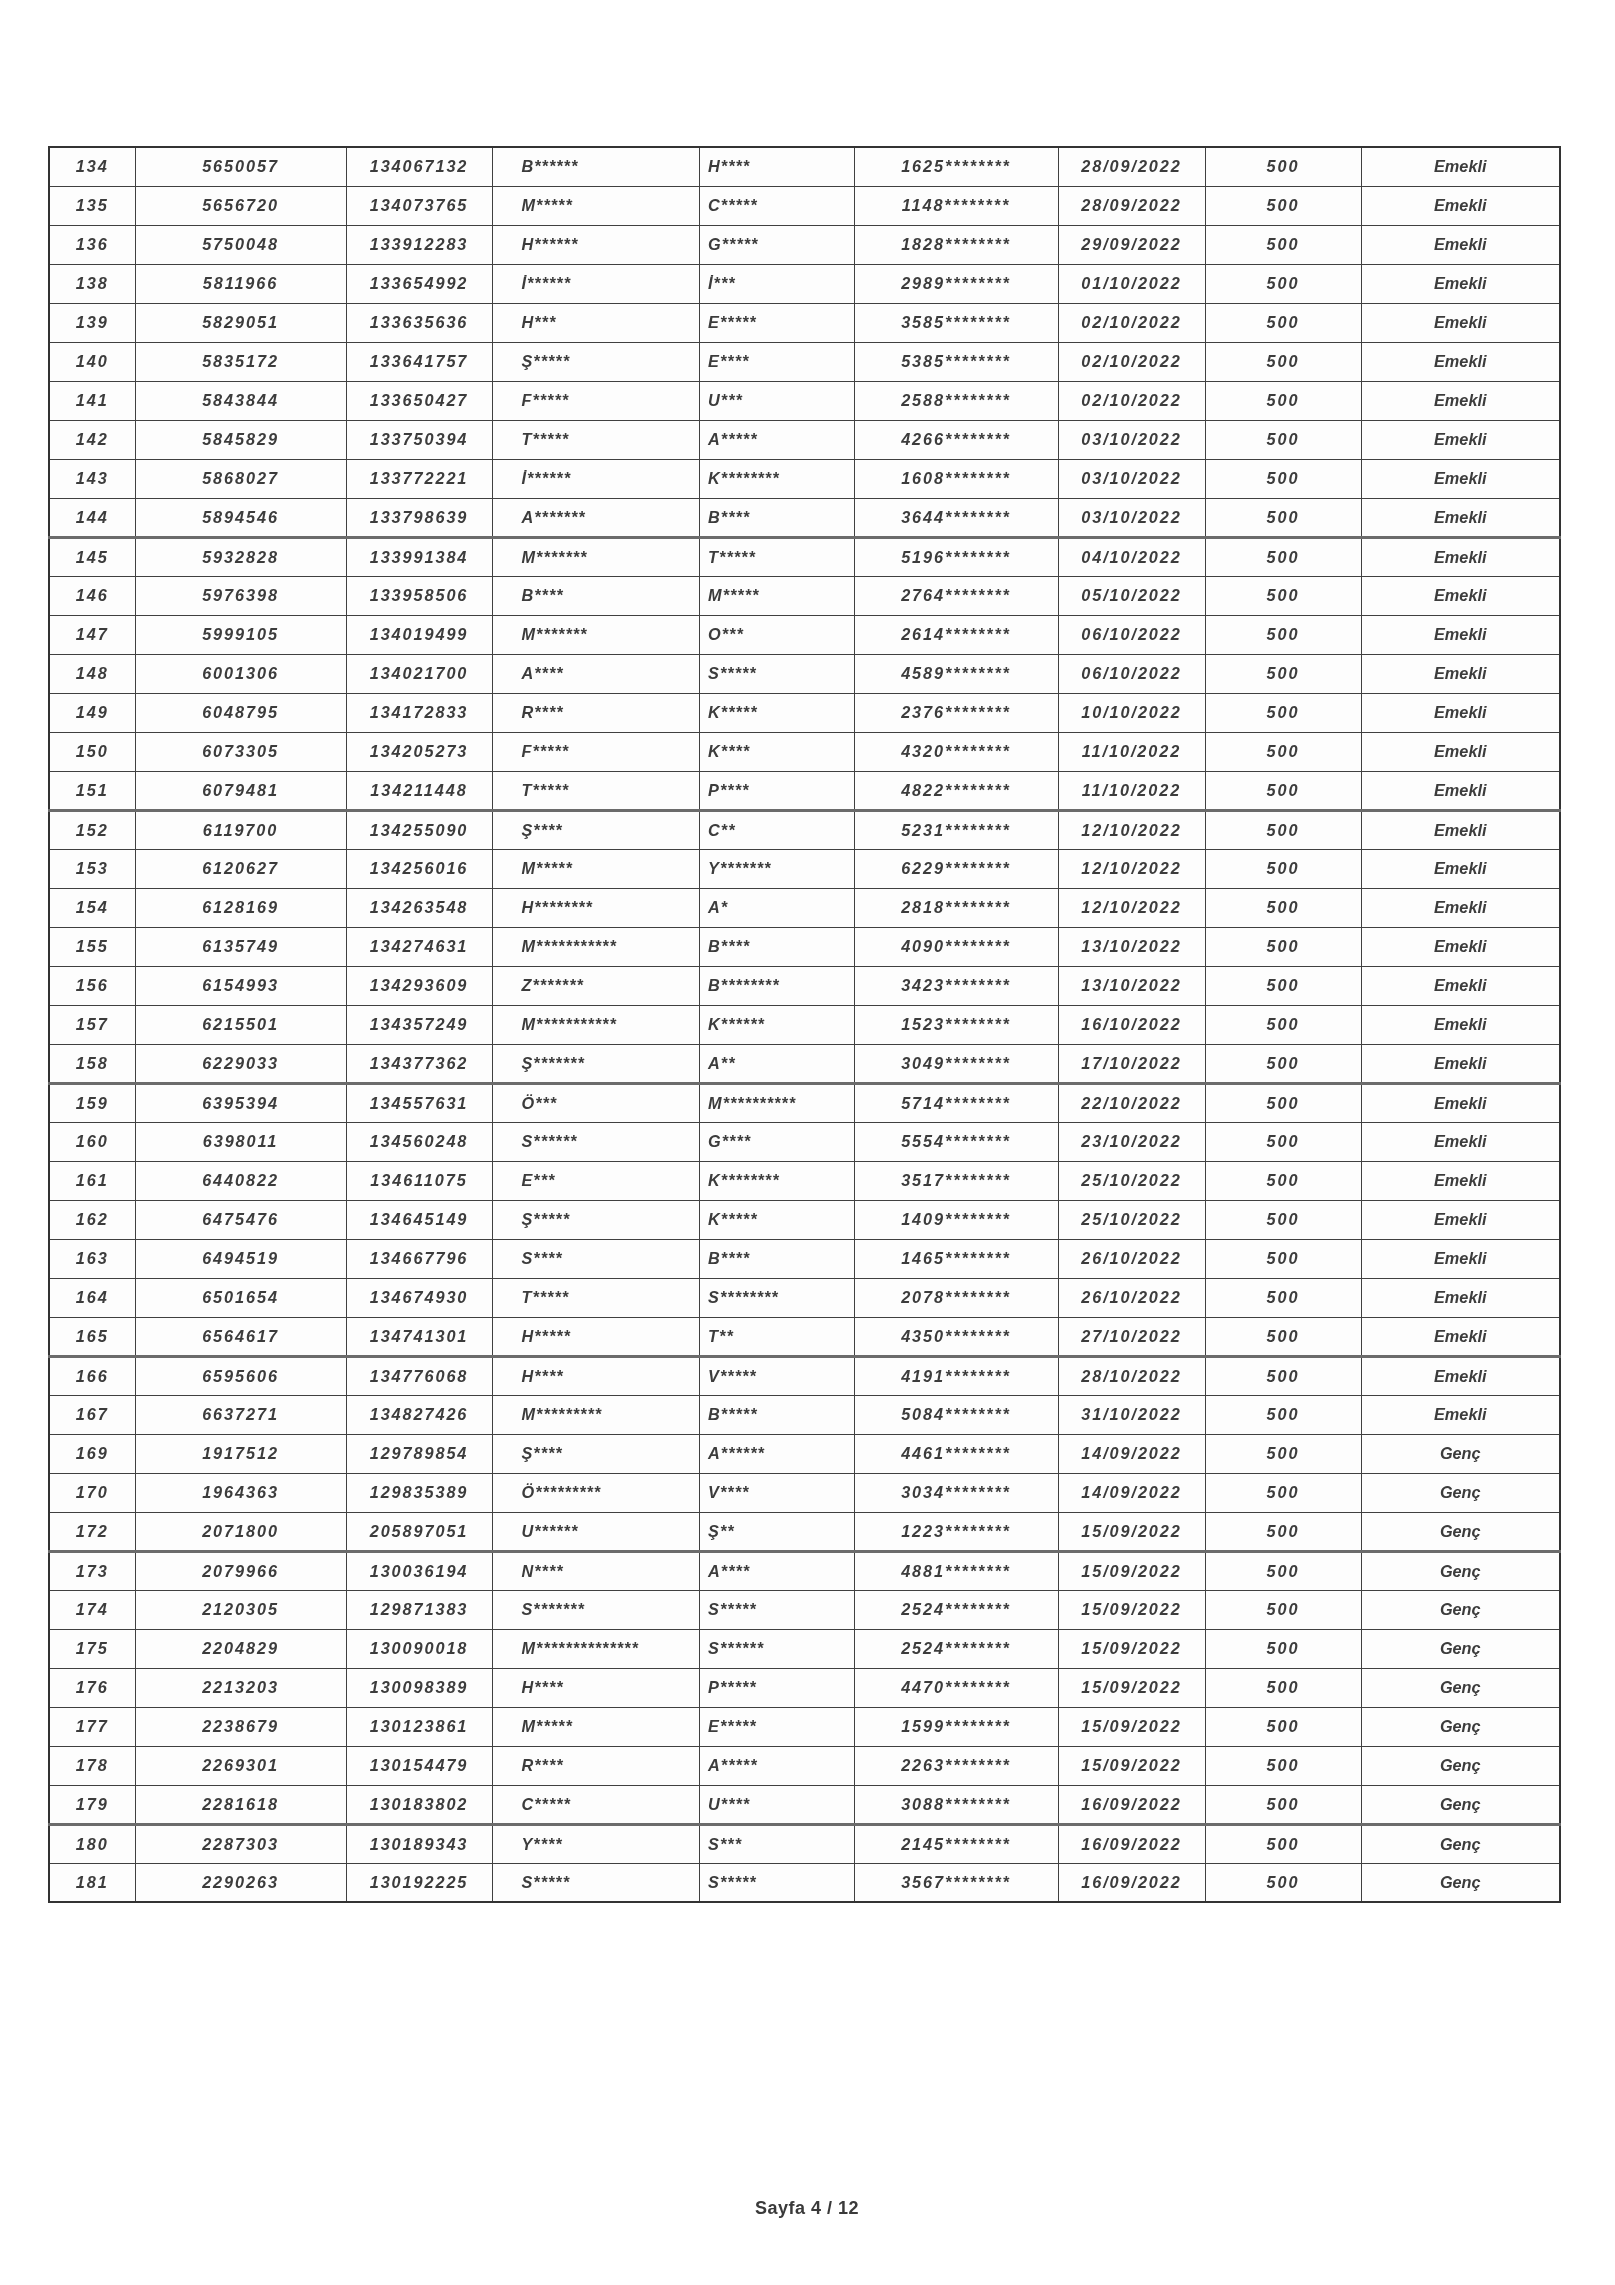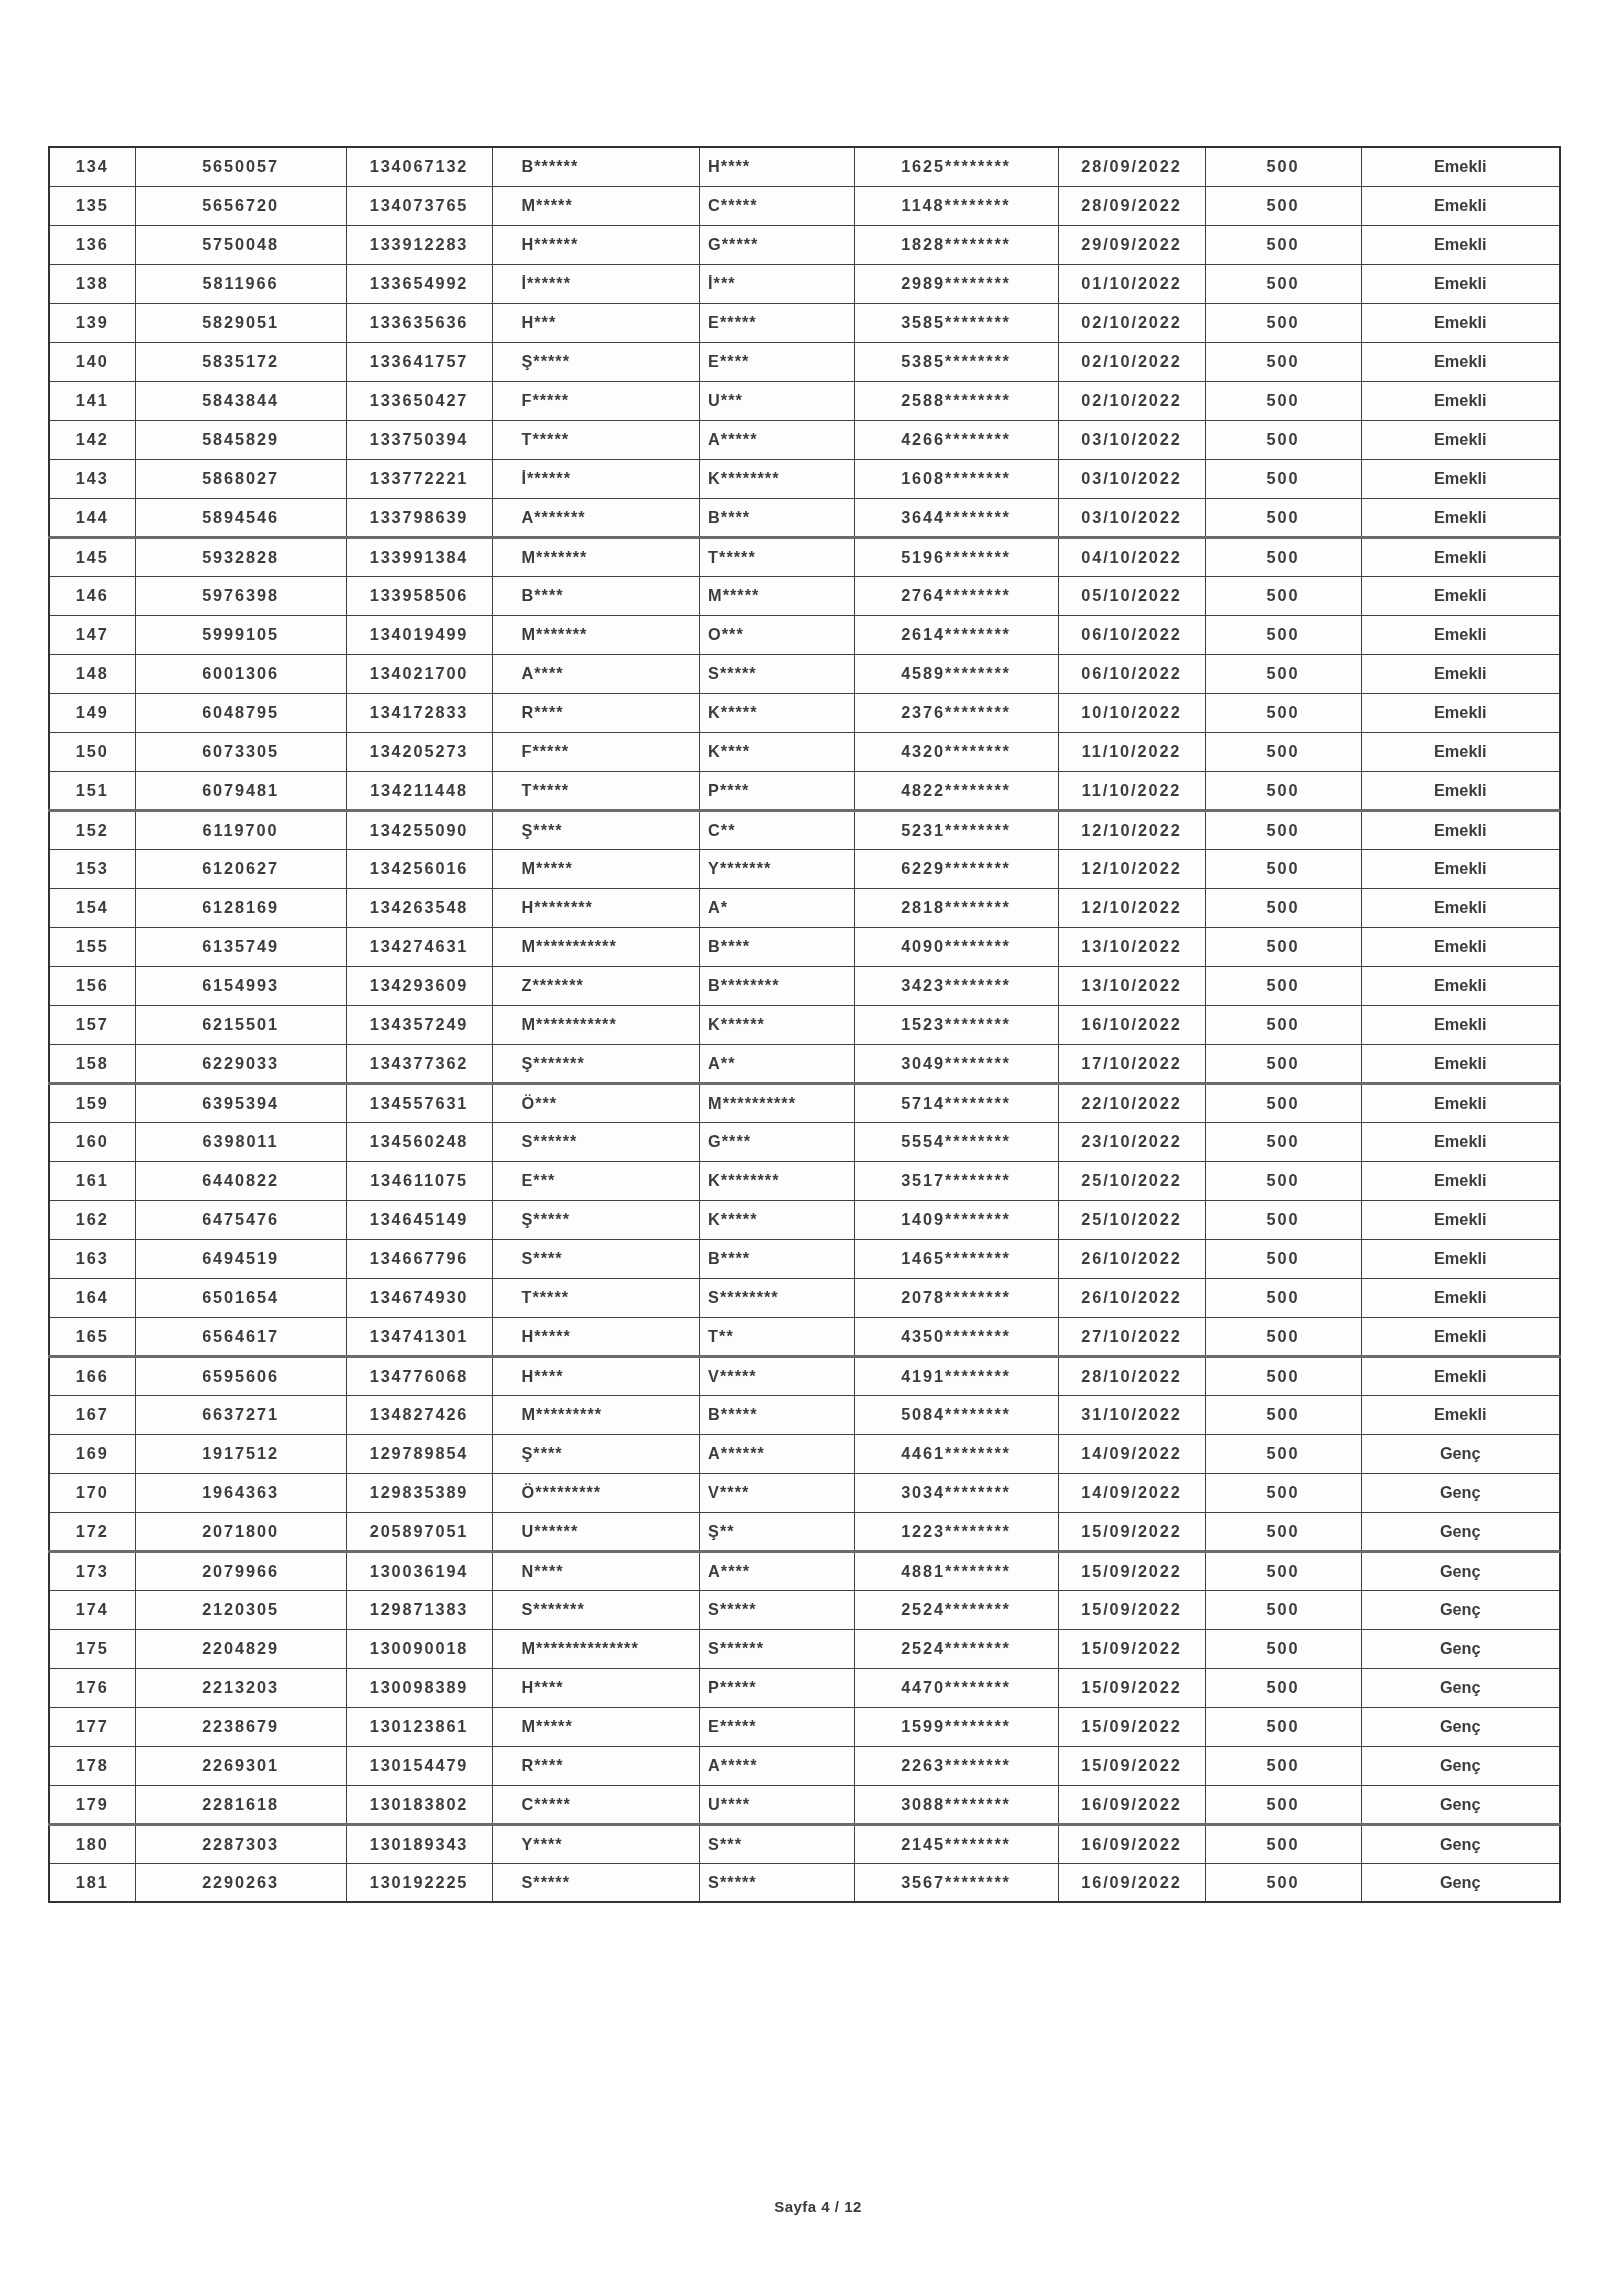--- a/index.html
+++ b/index.html
@@ -15,41 +15,42 @@
     background:var(--bg);
     font-family:"Liberation Sans", sans-serif;
     color:var(--txt);
   }
   .page{position:absolute;inset:0;background:var(--bg);}
   table.data-table{
     position:absolute;left:48px;top:146px;width:1510px;
     border-collapse:collapse;table-layout:fixed;
     border:2.9px solid var(--grid-outer);
     background:#fdfdfd;
+    font-style:italic;
   }
   td{
     border:1.9px solid var(--grid);
     height:39px;padding:0 1.9px;
     font-size:16.3px;font-weight:700;color:var(--txt);
     white-space:nowrap;overflow:hidden;
     vertical-align:middle;
   }
   td.c-center{text-align:center;}
   td.c-digits{text-align:center;letter-spacing:1.9px;}
   td.c-name{text-align:left;letter-spacing:1px;}
   td.c-name1{padding-left:29px;}
   td.c-name2{padding-left:8.6px;}
   tr.sep td{border-bottom:3.8px solid #6b6b6b;}
   
   col.w1{width:86px;}  col.w2{width:211px;} col.w3{width:146px;}
   col.w4{width:207px;} col.w5{width:155px;} col.w6{width:204px;}
   col.w7{width:147px;} col.w8{width:156px;} col.w9{width:199px;}
   .footer{
-    position:absolute;left:63px;top:2198px;width:1510px;
-    text-align:center;font-size:15px;font-weight:700;color:#3a3a3a;
+    position:absolute;left:52px;top:2198px;width:1510px;
+    text-align:center;font-size:18px;font-weight:700;color:#3a3a3a;
     letter-spacing:0.5px;
   }
 </style>
 </head>
 <body>
 
 <div class="page">
   <table class="data-table">
     <colgroup>
       <col class="w1">

